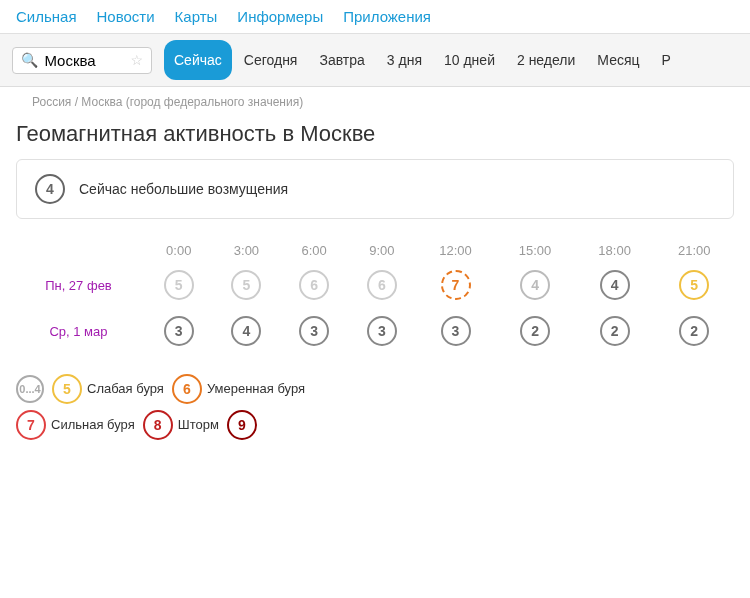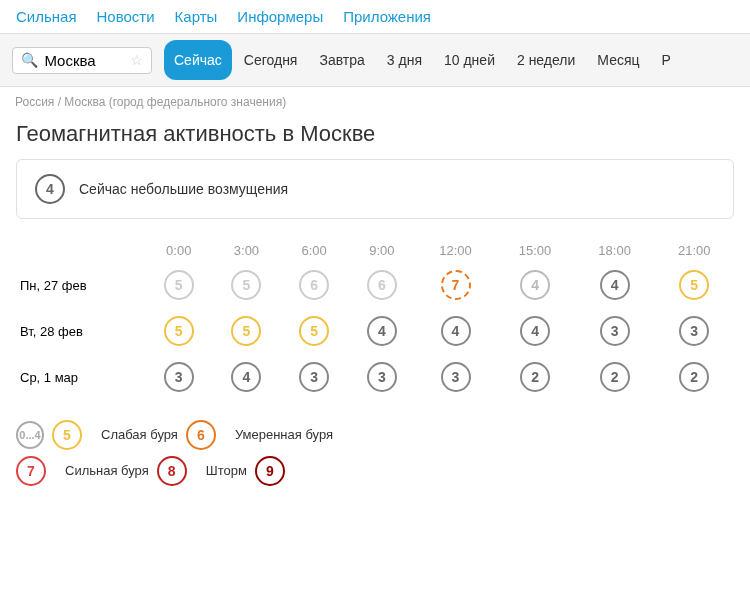--- a/index.html
+++ b/index.html
@@ -16,50 +16,50 @@
     
     .search-bar { display: flex; align-items: center; background: #f5f5f5; border-bottom: 1px solid #ddd; padding: 6px 12px; gap: 12px; overflow-x: auto; }
     .search-box { display: flex; align-items: center; background: #fff; border: 1px solid #ccc; border-radius: 4px; padding: 4px 8px; gap: 6px; min-width: 130px; }
     .search-box input { border: none; outline: none; font-size: 15px; background: transparent; width: 80px; }
     .star-icon { color: #ccc; font-size: 14px; cursor: pointer; }
     .nav-tabs { display: flex; gap: 2px; }
     .nav-tab { padding: 12px 10px; border-radius: 12px; cursor: pointer; font-size: 14px; color: #333; white-space: nowrap; }
     .nav-tab.active { background: #1a9bd7; color: #fff; }
 
     
-    .breadcrumb { padding: 8px 15px; font-size: 12px; color: #999; }
+    .breadcrumb { padding: 8px 32px; font-size: 12px; color: #999; }
 
     
     .page-title { padding: 4px 16px 12px; font-size: 22px; font-weight: normal; color: #333; }
 
     
     .content { padding: 0 16px 16px; }
 
     
     .status-card { border: 1px solid #e0e0e0; border-radius: 6px; padding: 14px 18px; display: flex; align-items: center; gap: 14px; margin-bottom: 20px; background: #fff; }
 
     
     .geo-table { width: 100%; border-collapse: collapse; }
     .geo-table th { font-size: 13px; color: #999; font-weight: normal; text-align: center; padding: 4px 8px; }
     .geo-table td { text-align: center; padding: 8px 4px; font-size: 14px; }
-    .geo-table td.day-label { text-align: left; font-size: 13px; color: #000000; white-space: nowrap; padding-right: 8px; }
+    .geo-table td.day-label { text-align: center; font-size: 13px; color: #a21caf; white-space: nowrap; padding-right: 8px; }
 
     
     .badge {
       display: inline-flex; align-items: center; justify-content: center;
       width: 30px; height: 30px; border-radius: 50%;
       font-size: 14px; font-weight: bold;
     }
     .badge-yellow { border: 2px solid #f0c040; color: #f0c040; }
     .badge-dark { border: 2px solid #666; color: #666; }
 
     
     .legend { margin-top: 20px; font-size: 13px; line-height: 2; }
     .legend-row { display: flex; align-items: center; gap: 8px; flex-wrap: wrap; margin-bottom: 6px; }
-    .legend-item { display: flex; align-items: center; gap: 19px; }
+    .legend-item { display: flex; align-items: center; gap: 5px; }
     .legend-label { color: #333; }
 
     
     .search-icon { color: #aaa; font-size: 14px; }
   </style>
 </head>
 <body>
 
 <div class="header">
   <nav class="header-nav">
@@ -122,31 +122,20 @@
           <td><span class="badge" style="border: 2px solid rgb(204, 204, 204); color: rgb(204, 204, 204);">5</span></td>
           <td><span class="badge" style="border: 2px solid rgb(204, 204, 204); color: rgb(204, 204, 204);">5</span></td>
           <td><span class="badge" style="border: 2px solid rgb(204, 204, 204); color: rgb(204, 204, 204);">6</span></td>
           <td><span class="badge" style="border: 2px solid rgb(204, 204, 204); color: rgb(204, 204, 204);">6</span></td>
           <td><span class="badge" style="border: 2px dashed rgb(232, 120, 32); color: rgb(232, 120, 32);">7</span></td>
           <td><span class="badge" style="border: 2px solid rgb(187, 187, 187); color: rgb(187, 187, 187);">4</span></td>
           <td><span class="badge" style="border: 2px solid rgb(136, 136, 136); color: rgb(102, 102, 102);">4</span></td>
           <td><span class="badge" style="border: 2px solid rgb(240, 192, 64); color: rgb(240, 192, 64);">5</span></td>
         </tr>
         <tr>
-          <td class="day-label">Вт, 28 фев</td>
-          <td><span class="badge" style="border: 2px solid rgb(240, 192, 64); color: rgb(240, 192, 64);">5</span></td>
-          <td><span class="badge" style="border: 2px solid rgb(240, 192, 64); color: rgb(240, 192, 64);">5</span></td>
-          <td><span class="badge" style="border: 2px solid rgb(240, 192, 64); color: rgb(240, 192, 64);">5</span></td>
-          <td><span class="badge" style="border: 2px solid rgb(136, 136, 136); color: rgb(102, 102, 102);">4</span></td>
-          <td><span class="badge" style="border: 2px solid rgb(136, 136, 136); color: rgb(102, 102, 102);">4</span></td>
-          <td><span class="badge" style="border: 2px solid rgb(136, 136, 136); color: rgb(102, 102, 102);">4</span></td>
-          <td><span class="badge" style="border: 2px solid rgb(136, 136, 136); color: rgb(102, 102, 102);">3</span></td>
-          <td><span class="badge" style="border: 2px solid rgb(136, 136, 136); color: rgb(102, 102, 102);">3</span></td>
-        </tr>
-        <tr>
           <td class="day-label">Ср, 1 мар</td>
           <td><span class="badge" style="border: 2px solid rgb(136, 136, 136); color: rgb(102, 102, 102);">3</span></td>
           <td><span class="badge" style="border: 2px solid rgb(136, 136, 136); color: rgb(102, 102, 102);">4</span></td>
           <td><span class="badge" style="border: 2px solid rgb(136, 136, 136); color: rgb(102, 102, 102);">3</span></td>
           <td><span class="badge" style="border: 2px solid rgb(136, 136, 136); color: rgb(102, 102, 102);">3</span></td>
           <td><span class="badge" style="border: 2px solid rgb(136, 136, 136); color: rgb(102, 102, 102);">3</span></td>
           <td><span class="badge" style="border: 2px solid rgb(136, 136, 136); color: rgb(102, 102, 102);">2</span></td>
           <td><span class="badge" style="border: 2px solid rgb(136, 136, 136); color: rgb(102, 102, 102);">2</span></td>
           <td><span class="badge" style="border: 2px solid rgb(136, 136, 136); color: rgb(102, 102, 102);">2</span></td>
         </tr>

